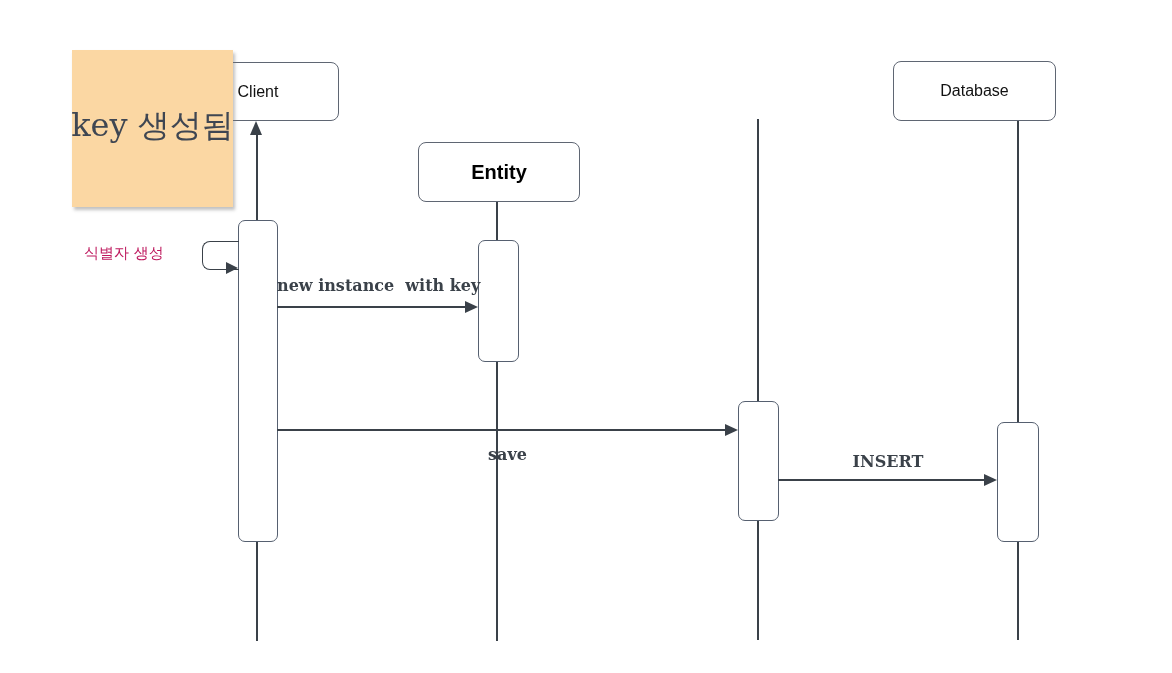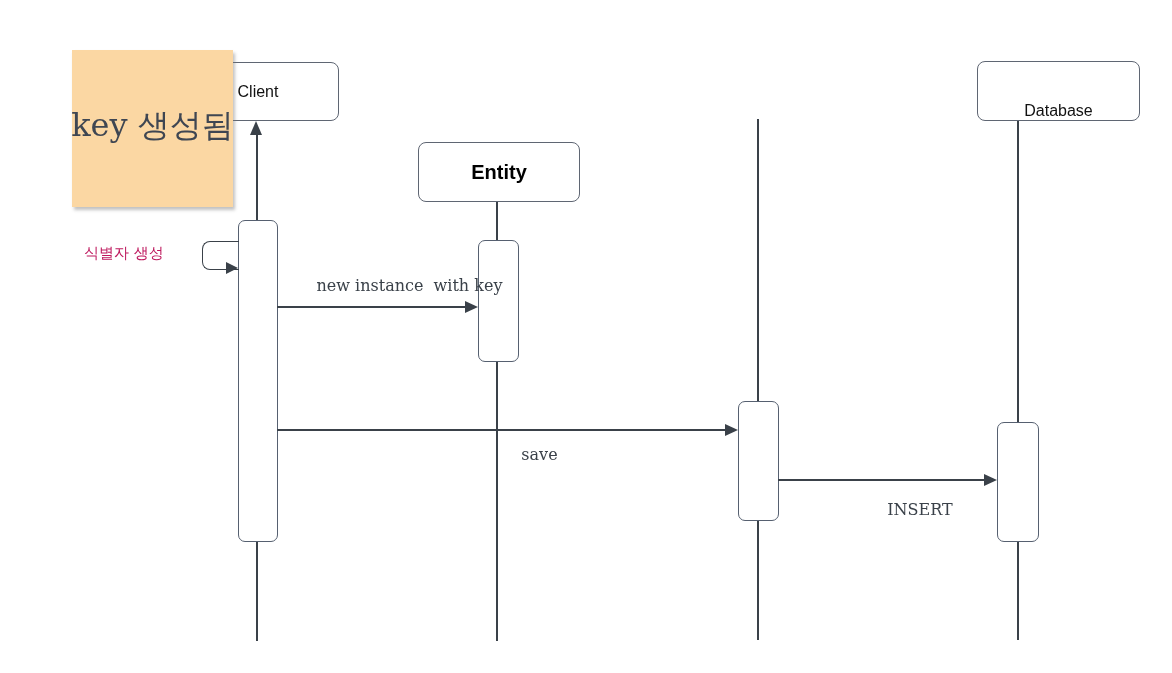--- a/index.html
+++ b/index.html
@@ -30,21 +30,21 @@
   .head-box{
     background:#ffffff;
     border:1.4px solid #5F6673;
     border-radius:8px;
     display:flex;align-items:center;justify-content:center;
     z-index:2;
   }
   .box-client{left:177px;top:62px;width:160px;height:57px;}
   .box-entity{left:418px;top:142px;width:160px;height:58px;}
   .box-repository{left:678px;top:62px;width:160px;height:57px;}
-  .box-database{left:977px;top:61px;width:161px;height:58px;align-items:flex-end;}
+  .box-database{left:893px;top:61px;width:161px;height:58px;}
   .head-label{
     font-size:16px;color:#111111;
     text-underline-offset:3px;
     white-space:pre;
   }
   .head-label.entity{font-size:20px;font-weight:bold;color:#000;}
 
   
   .lifeline{width:1.5px;background:#3A4149;z-index:1;}
 
@@ -70,22 +70,22 @@
     border-left:13px solid #3A4149;
   }
   .tri-up{
     width:0;height:0;z-index:4;
     border-left:6.5px solid transparent;
     border-right:6.5px solid transparent;
     border-bottom:14px solid #3A4149;
   }
   .msg-label{
     font-family:"DejaVu Serif",serif;
-    font-weight:normal;font-size:16px;color:#3A4149;
-    text-align:center;white-space:pre;z-index:4;padding-left:32px;
+    font-weight:bold;font-size:16px;color:#3A4149;
+    text-align:center;white-space:pre;z-index:4;
   }
   .self-loop{
     left:202px;top:241px;width:36px;height:27px;
     border:1.5px solid #3A4149;border-right:none;
     border-radius:8px 0 0 8px;
     z-index:4;background:transparent;
   }
   .self-label{
     left:84px;top:244px;width:108px;
     font-family:"DejaVu Serif",serif;
@@ -138,21 +138,21 @@
     <div class="abs tri-right" style="left:465px;top:301px;"></div>
   </div>
 
   <div class="abs">
     <span class="abs msg-label" style="left:277px;top:417px;width:461px;margin-top:28px;">save</span>
     <div class="abs msg-line" style="left:277px;top:429px;width:449px;"></div>
     <div class="abs tri-right" style="left:725px;top:424px;"></div>
   </div>
 
   <div class="abs">
-    <span class="abs msg-label" style="left:778px;top:452px;width:220px;margin-top:48px;">INSERT</span>
+    <span class="abs msg-label" style="left:778px;top:452px;width:220px;">INSERT</span>
     <div class="abs msg-line" style="left:778px;top:479px;width:207px;"></div>
     <div class="abs tri-right" style="left:984px;top:474px;"></div>
   </div>
 
   <div class="abs note">
     <span class="note-text">key 생성됨</span>
   </div>
 
 </div>
 

